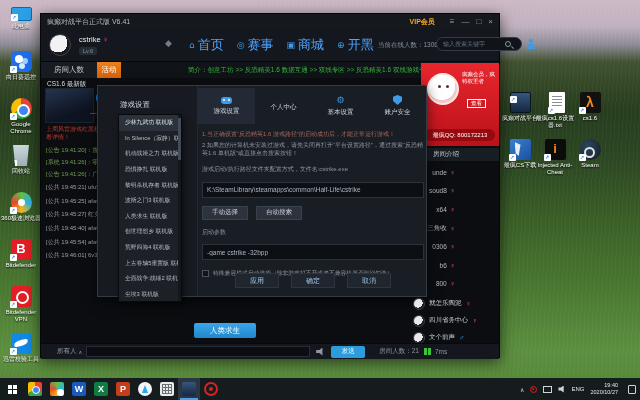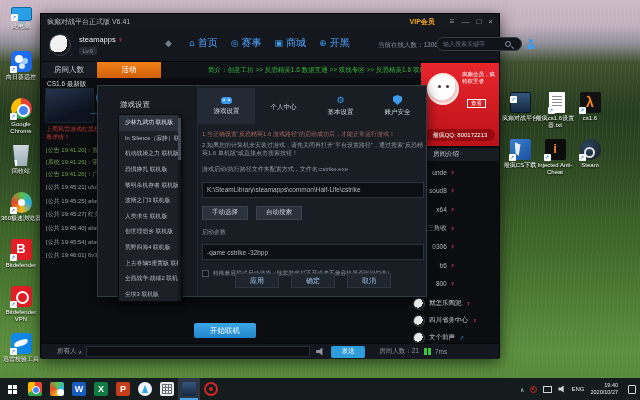--- a/index.html
+++ b/index.html
@@ -56,35 +56,35 @@
   .hdr{left:0;top:15px;width:458px;height:33px;background:linear-gradient(180deg,#171b21,#131periodo71b);background:#14181e;border-bottom:1px solid #05070a;}
   .avatar{left:8px;top:5px;width:22px;height:22px;border-radius:50%;background:radial-gradient(circle at 40% 40%,#f2f2f2 55%,#1a1a1a 56%);border:1px solid #3a4048;}
   .uname{left:38px;top:6px;font-size:7.5px;color:#e9edf2;}
   .female{color:#ff4d8d;}
   .male{color:#3d9be9;}
   .lvl{left:38px;top:18px;background:#262c34;color:#8a93a0;font-size:5.5px;padding:1px 4px;border-radius:2px;}
   .diamond-icon{left:124px;top:9px;font-size:9px;color:#737d89;}
   .nav{left:148px;top:7px;display:flex;gap:13px;}
   .nav-item{display:flex;align-items:center;gap:3px;cursor:pointer;}
   .nav-item .g{color:#3d9be9;font-size:9px;font-family:"DejaVu Sans",sans-serif;}
-  .nav-item .l{color:#4da3ff;font-size:10px;text-align:right;}
+  .nav-item .l{color:#4da3ff;font-size:13px;text-align:right;}
   .online{left:337px;top:12px;font-size:6.5px;color:#8a93a0;}
   .search{left:395px;top:8px;width:86px;height:14px;border:1px solid #333b44;border-radius:7px;background:#101419;display:flex;align-items:center;}
   .search input{background:transparent;border:0;outline:0;color:#aeb6c0;font-size:6px;width:68px;padding:0 0 0 6px;}
   .search input::placeholder{color:#667080;}
   .mag-icon{width:6px;height:6px;border:1px solid #8a93a0;border-radius:50%;position:relative;}
   .mag-icon::after{content:"";position:absolute;left:5px;top:5px;width:3px;height:1px;background:#8a93a0;transform:rotate(45deg);}
   .person-shape{width:10px;height:10px;position:relative;}
   .person-shape::before{content:"";position:absolute;left:3px;top:0;width:4px;height:4px;border-radius:50%;background:#3d9be9;}
   .person-shape::after{content:"";position:absolute;left:1px;top:5px;width:8px;height:5px;border-radius:4px 4px 1px 1px;background:#3d9be9;}
   .hdr-person{left:485px;top:10px;}
 
   .tabbar{left:0;top:48px;width:458px;height:16px;background:#101318;display:flex;align-items:stretch;}
   .tab{width:56px;font-size:7.5px;color:#c6ccd4;display:flex;align-items:center;justify-content:center;cursor:pointer;background:#181c22;}
-  .tab.orange{width:64px;background:linear-gradient(180deg,#f08018,#d2610a);color:#fff;font-family:Liberation Serif, serif;}
+  .tab.orange{width:24px;background:linear-gradient(180deg,#f08018,#d2610a);color:#fff;font-family:Liberation Serif, serif;}
   .announce{flex:1;display:flex;align-items:center;justify-content:center;font-size:6.5px;color:#38b83a;overflow:hidden;white-space:nowrap;}
 
   
   .gc-title{left:6px;top:66px;font-size:6.5px;color:#d8dde3;}
   .gc-thumb{left:4px;top:74px;width:49px;height:35px;background:linear-gradient(160deg,#24344e,#0d1320 70%);border:1px solid #1c2430;}
   .gc-circle{left:55px;top:75px;width:18px;height:18px;border-radius:50%;background:#1e88e5;color:#fff;font-size:10px;text-align:center;line-height:18px;cursor:pointer;}
   .gc-dl{left:49px;top:96px;font-size:6.5px;color:#2d9cdb;cursor:pointer;}
   .notice{left:5px;top:112px;width:112px;font-size:6px;line-height:7.5px;color:#c03a32;}
   .chatlog{left:5px;top:133px;width:135px;display:flex;flex-direction:column;gap:4.6px;}
   .chat-line{font-size:6px;white-space:nowrap;overflow:hidden;color:#9aa0a8;}
@@ -274,21 +274,21 @@
       <span class="t">疯癫对战平台正式版 V6.41</span>
       <span class="vip">VIP会员</span>
       <span class="winbtn">≡</span>
       <span class="winbtn">—</span>
       <span class="winbtn">□</span>
       <span class="winbtn">×</span>
     </div>
 
     <div class="abs hdr">
       <div class="abs avatar"></div>
-      <div class="abs uname"><span>steamapps</span> <span class="female">♀</span></div>
+      <div class="abs uname"><span>cstrike</span> <span class="female">♀</span></div>
       <div class="abs lvl">Lv.6</div>
       <div class="abs diamond-icon">◆</div>
       <div class="abs nav">
 
           <div class="nav-item">
             <span class="g">⌂</span>
             <span class="l">首页</span>
           </div>
 
           <div class="nav-item">
@@ -481,21 +481,21 @@
           <span class="g female">♀</span>
         </div>
 
         <div class="mrow">
           <span class="av"></span>
           <span class="nm">文个前声</span>
           <span class="g male">♂</span>
         </div>
       </div>
 
-    <div class="abs start-btn">开始联机</div>
+    <div class="abs start-btn">人类求生</div>
 
     <div class="abs chatbar">
       <span class="cb-target">所有人</span>
       <span class="cb-caret">∧</span>
       <input class="cb-input" style="">
       <span class="speaker-icon"></span>
       <span class="send-btn">发送</span>
       <span class="cb-count">房间人数：21</span>
       <span class="bars">
           <i></i>

